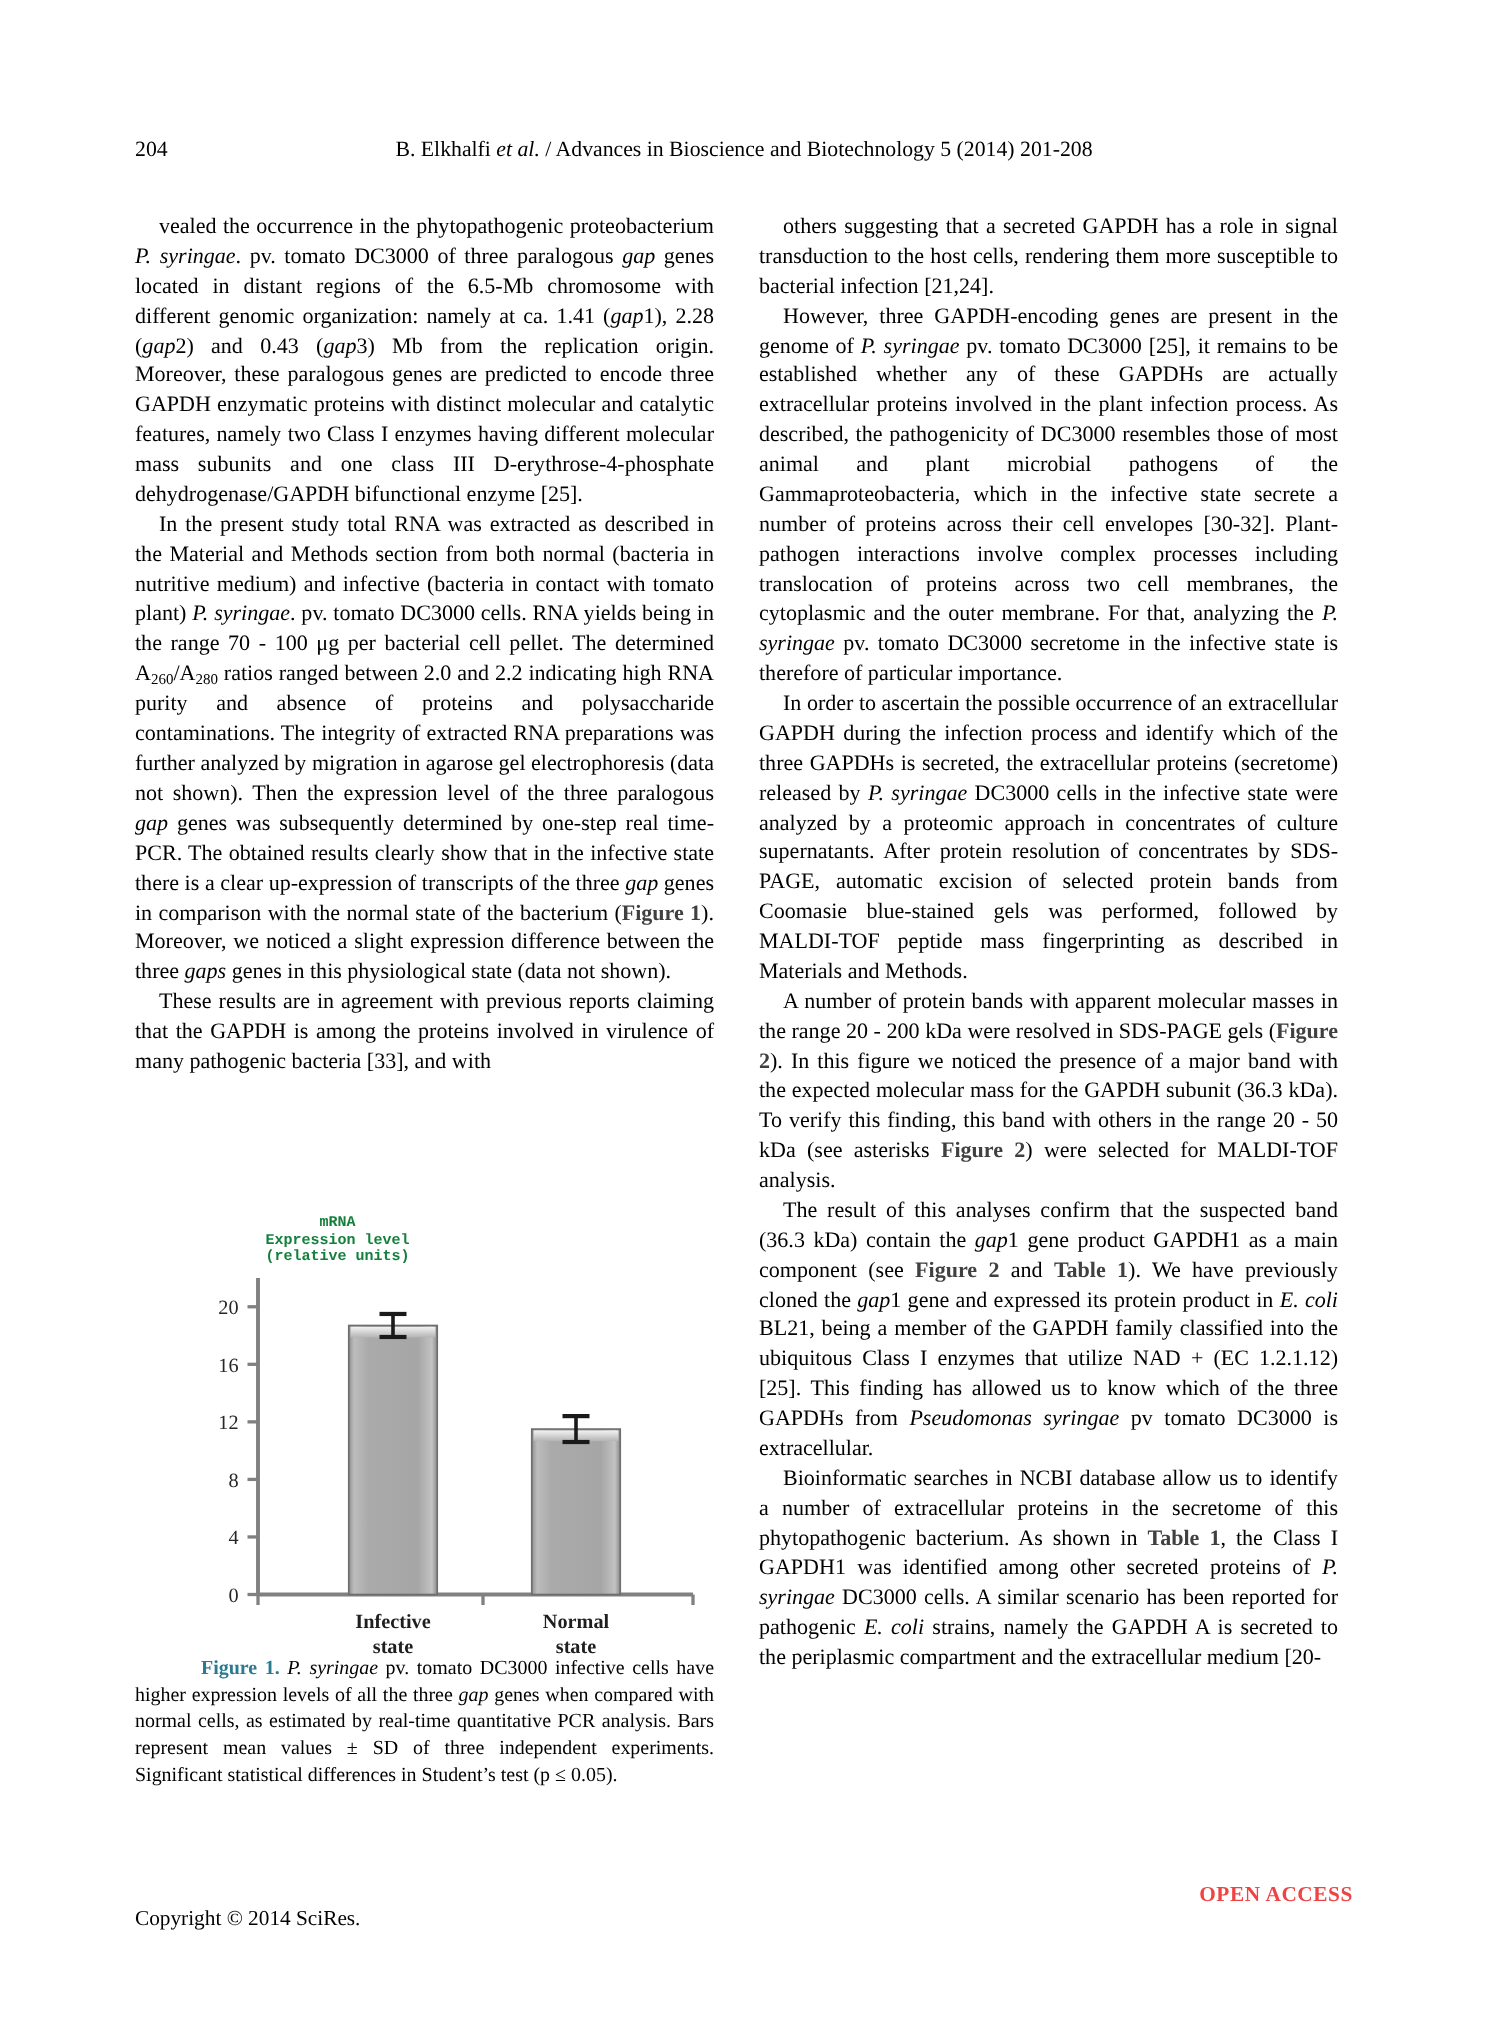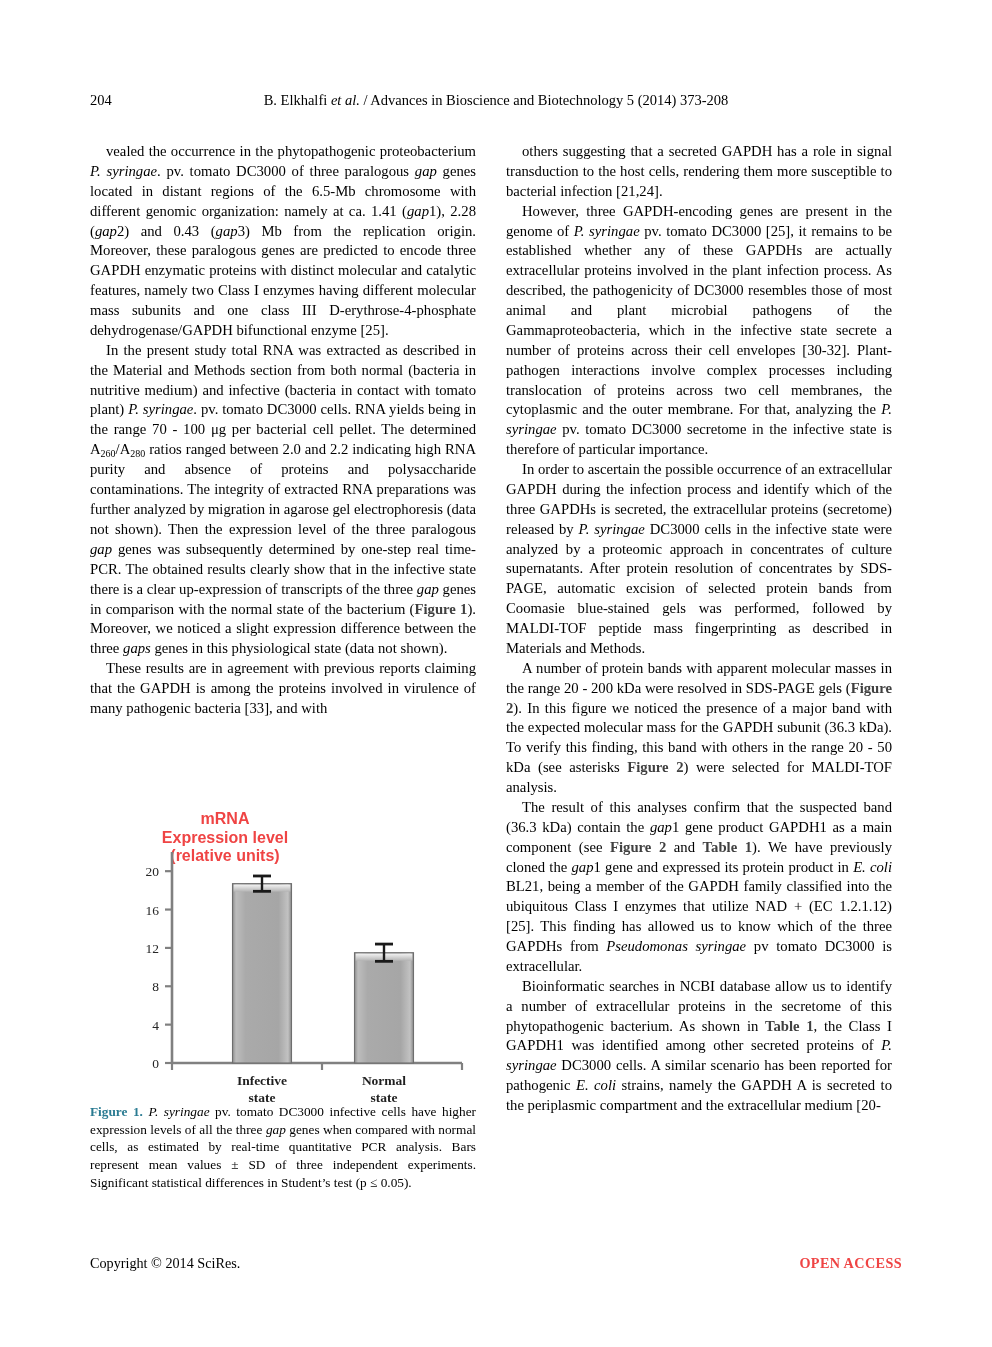--- a/index.html
+++ b/index.html
@@ -87,25 +87,25 @@
     width: 386px;
     height: 300px;
   }
 
   .chart-title {
     position: absolute;
     left: 40px;
     top: 4px;
     width: 190px;
     text-align: center;
-    font-family: Liberation Sans, sans-serif;
-    font-weight: bold;
-    font-size: 16px;
+    font-family: Liberation Mono, monospace;
+    font-weight: bold;
+    font-size: 10px;
     line-height: 1.16;
-    color: #ef4444;
+    color: #15803d;
   }
   .chart-title span { display: block; }
 
   .plot-svg {
     position: absolute;
     left: 0;
     top: 0;
   }
 
   .fig-caption {
@@ -113,52 +113,53 @@
     left: 90px;
     top: 1103px;
     width: 386px;
     font-size: 13.3px;
     line-height: 1.33;
     text-align: justify;
   }
   .fig-caption .cap-label {
     color: #2a7b92;
     font-weight: bold;
+    margin-left: 44px;
   }
 
   
   .footer {
     position: absolute;
     left: 90px;
     top: 1255px;
     width: 812px;
     height: 22px;
     font-size: 14.2px;
   }
   .footer .copyright {
     position: absolute;
-    left: 0; top: 0; text-align: center;
+    left: 0; top: 16px; text-align: center;
   }
   .footer .open-access {
     position: absolute;
     right: 0; top: 0;
     color: #ef4444;
     font-weight: bold;
     letter-spacing: 0.4px;
   }
 </style>
 </head>
 <body>
 
 <div class="page">
 
   <div class="running-head">
     <div class="folio">204</div>
     <div class="rh-title">
-      <span>B. Elkhalfi </span><i>et al.</i><span> / Advances in Bioscience and Biotechnology 5 (2014) 373-208</span>
+      <span>B. Elkhalfi </span><i>et al.</i><span> / Advances in Bioscience and Biotechnology 5 (2014) 201-208</span>
     </div>
   </div>
 
   <div class="col col-left">
     <p>vealed the occurrence in the phytopathogenic proteobacterium <i>P. syringae</i>. pv. tomato DC3000 of three paralogous <i>gap</i> genes located in distant regions of the 6.5-Mb chromosome with different genomic organization: namely at ca. 1.41 (<i>gap</i>1), 2.28 (<i>gap</i>2) and 0.43 (<i>gap</i>3) Mb from the replication origin. Moreover, these paralogous genes are predicted to encode three GAPDH enzymatic proteins with distinct molecular and catalytic features, namely two Class I enzymes having different molecular mass subunits and one class III D-erythrose-4-phosphate dehydrogenase/GAPDH bifunctional enzyme [25].</p>
     <p>In the present study total RNA was extracted as described in the Material and Methods section from both normal (bacteria in nutritive medium) and infective (bacteria in contact with tomato plant) <i>P. syringae</i>. pv. tomato DC3000 cells. RNA yields being in the range 70 - 100 μg per bacterial cell pellet. The determined A<sub>260</sub>/A<sub>280</sub> ratios ranged between 2.0 and 2.2 indicating high RNA purity and absence of proteins and polysaccharide contaminations. The integrity of extracted RNA preparations was further analyzed by migration in agarose gel electrophoresis (data not shown). Then the expression level of the three paralogous <i>gap</i> genes was subsequently determined by one-step real time-PCR. The obtained results clearly show that in the infective state there is a clear up-expression of transcripts of the three <i>gap</i> genes in comparison with the normal state of the bacterium (<span class="ref-link">Figure 1</span>). Moreover, we noticed a slight expression difference between the three <i>gaps</i> genes in this physiological state (data not shown).</p>
     <p>These results are in agreement with previous reports claiming that the GAPDH is among the proteins involved in virulence of many pathogenic bacteria [33], and with</p>
   </div>
 
   <div class="col col-right">

